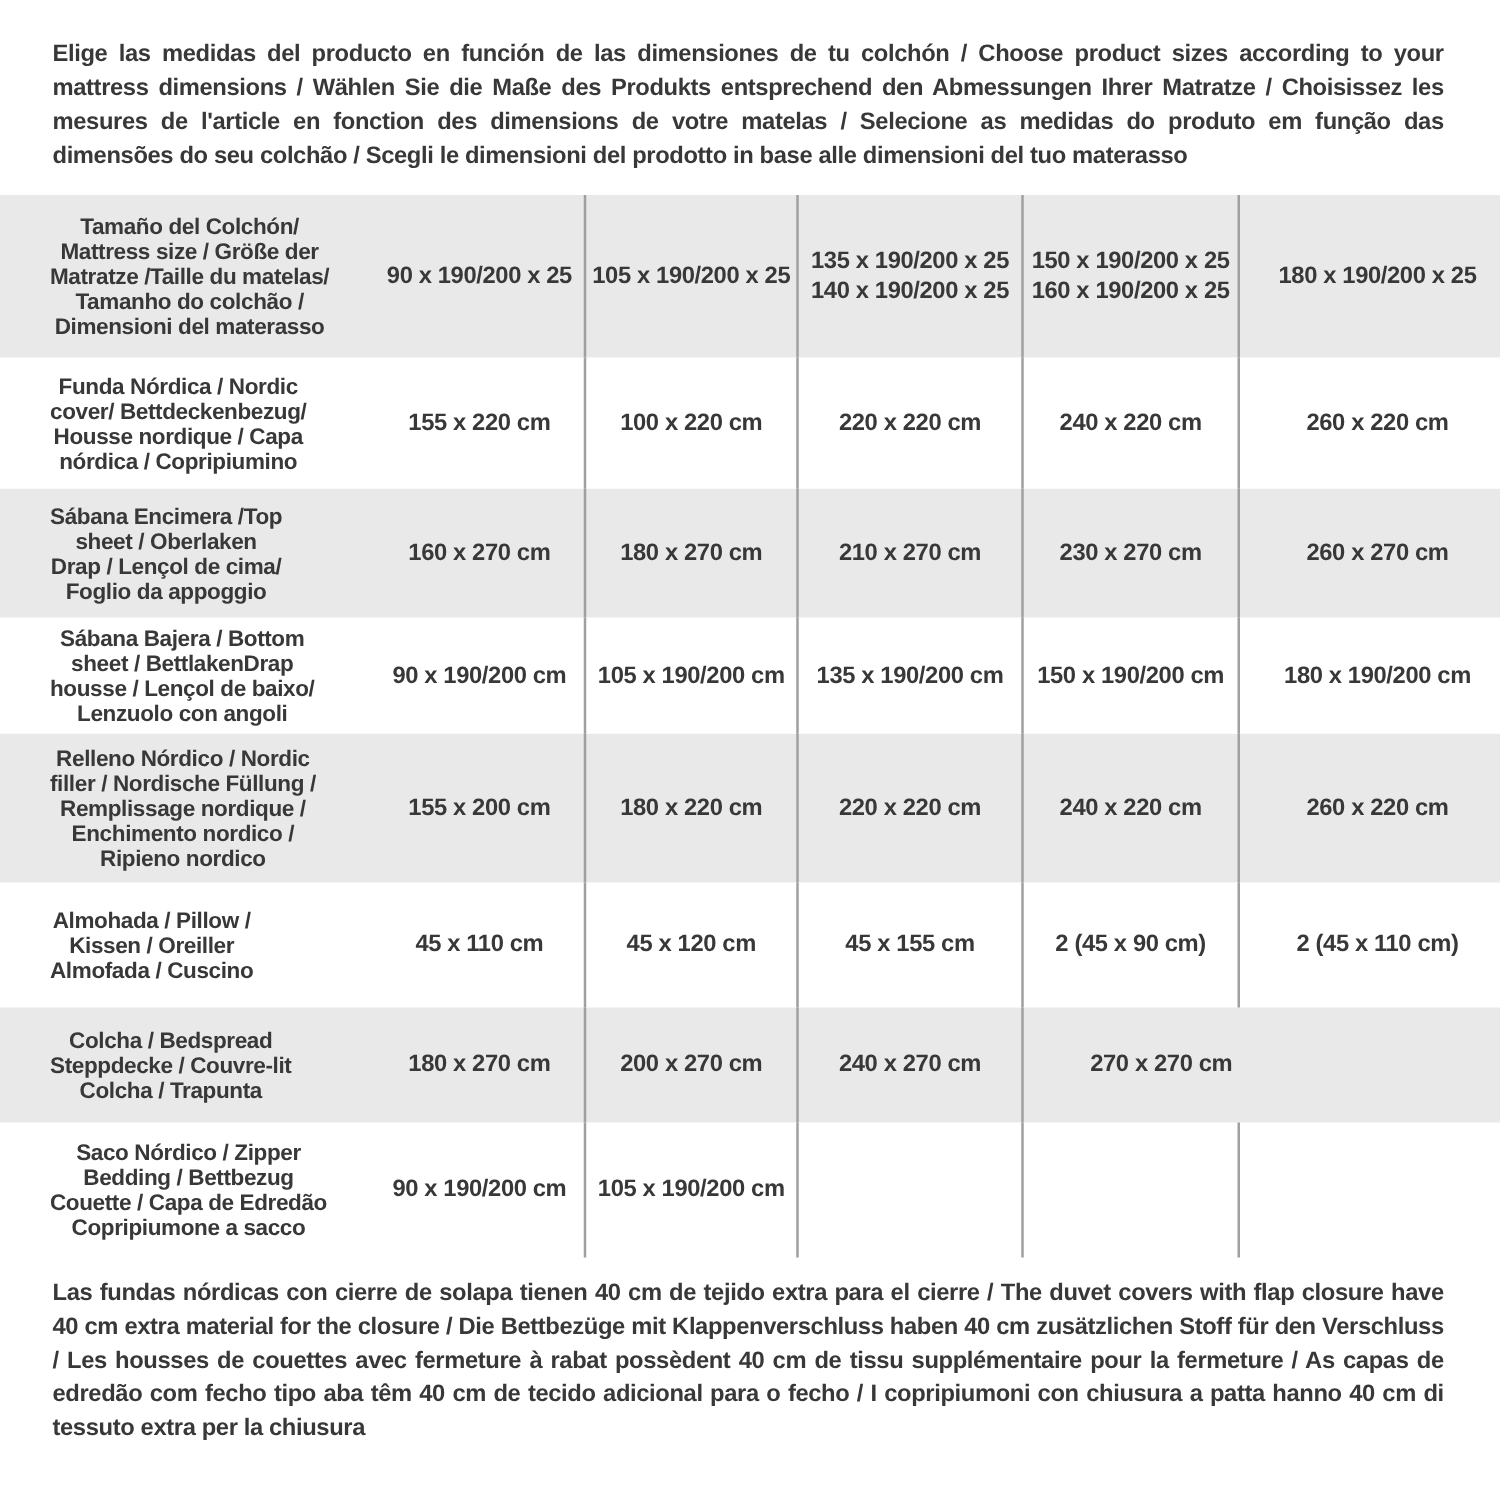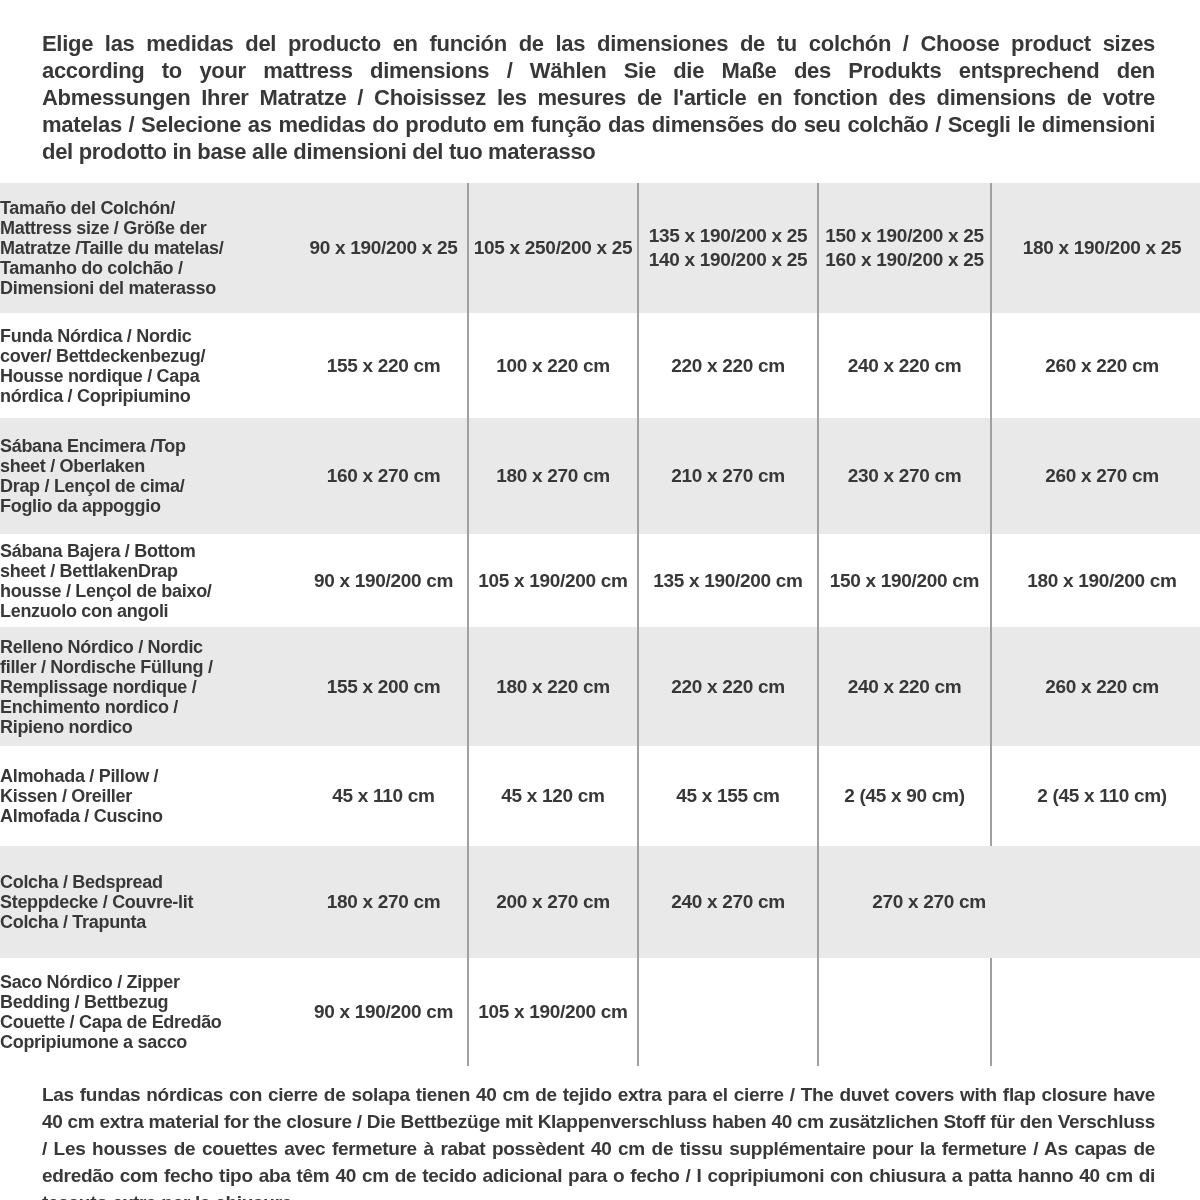--- a/index.html
+++ b/index.html
@@ -5,43 +5,45 @@
   html,body{margin:0;padding:0;}
   body{
     width:1200px;height:1200px;
     background:#ffffff;
     font-family:"Liberation Sans",sans-serif;
     color:#383838;
     overflow:hidden;
   }
   .intro{
     margin:30px 45px 14px 42px;
-    font-size:22px;
+    font-size:19px;
     line-height:27px;
     font-weight:bold;
     letter-spacing:-0.3px;
     text-align:justify;
   }
   .size-table{
     margin-top:18px;
     width:1200px;
   }
   .row{display:flex;width:1200px;}
   .row.gray{background:#e9e9e9;}
-  .h0{height:130px}.h1{height:105px}.h2{height:116px}.h3{height:93px}
-  .h4{height:119px}.h5{height:100px}.h6{height:112px}.h7{height:108px}
+  .h0{height:130px}.h1{height:105px}.h2{height:103px}.h3{height:93px}
+  .h4{height:119px}.h5{height:100px}.h6{height:92px}.h7{height:108px}
   .cell-label{
     width:300px;
     box-sizing:border-box;
+    padding-left:40px;
     padding-right:8px;
     display:flex;align-items:center;
     font-size:18px;line-height:20px;
     font-weight:bold;
     letter-spacing:-0.3px;
     white-space:pre-line;
+    text-align:center;
   }
   .cell-value{
     box-sizing:border-box;
     display:flex;align-items:center;justify-content:center;
     text-align:center;
     font-size:19px;line-height:24px;
     font-weight:bold;
     letter-spacing:-0.3px;
     white-space:pre-line;
   }
@@ -66,21 +68,21 @@
 
 <div class="size-table">
 
   <div class="row gray h0">
     <div class="cell-label">Tamaño del Colchón/
 Mattress size / Größe der
 Matratze /Taille du matelas/
 Tamanho do colchão /
 Dimensioni del materasso</div>
     <div class="cell-value c1">90 x 190/200 x 25</div>
-    <div class="cell-value c2">105 x 250/200 x 25</div>
+    <div class="cell-value c2">105 x 190/200 x 25</div>
     <div class="cell-value c3">135 x 190/200 x 25
 140 x 190/200 x 25</div>
     <div class="cell-value c4">150 x 190/200 x 25
 160 x 190/200 x 25</div>
     <div class="cell-value c5">180 x 190/200 x 25</div>
   </div>
 
   <div class="row h1">
     <div class="cell-label">Funda Nórdica /  Nordic
 cover/ Bettdeckenbezug/

